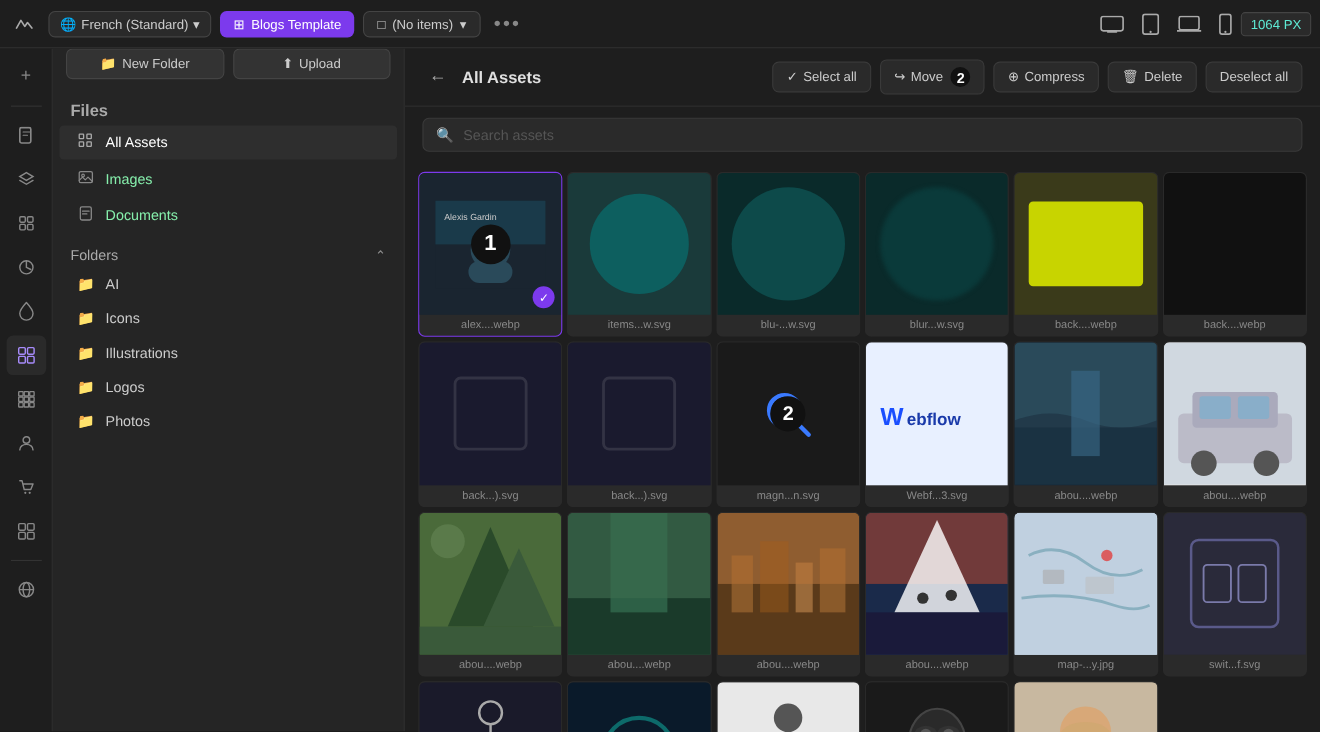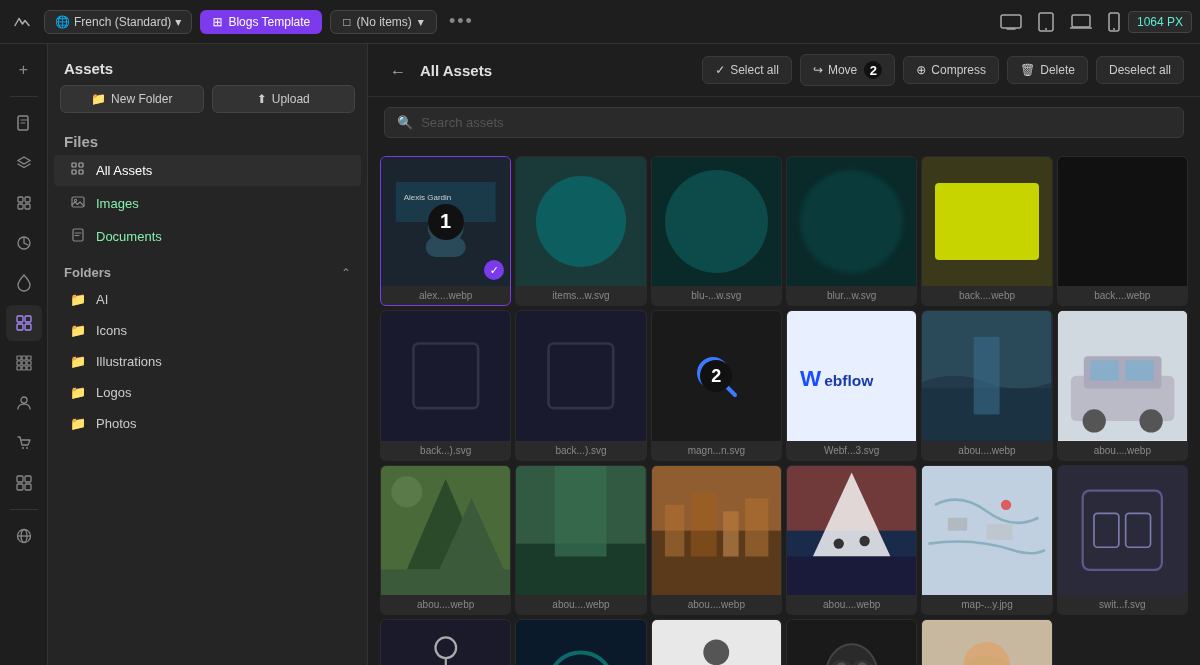--- a/index.html
+++ b/index.html
@@ -129,21 +129,21 @@
       cursor: pointer; border-radius: 4px; margin: 1px 6px;
     }
     .nav-item.active { background: #2e2e2e; color: #fff; }
     .nav-item-icon { font-size: 14px; color: #888; width: 16px; text-align: center; }
 
     .folders-header {
       display: flex; align-items: center; justify-content: space-between;
       padding: 12px 16px 4px;
     }
     .folders-title {
-      font-size: 13px; font-weight: 700; color: #aaa;
+      font-size: 13px; font-weight: 400; color: #aaa;
     }
     .folders-toggle { color: #888; font-size: 12px; cursor: pointer; }
 
     .folder-item {
       display: flex; align-items: center; gap: 10px;
       padding: 7px 16px; font-size: 13px; color: #ccc;
       cursor: pointer; margin: 1px 6px; border-radius: 4px;
     }
     .folder-icon { font-size: 13px; color: #888; width: 16px; }
 
@@ -438,21 +438,20 @@
     <div class="icon-sidebar-btn">
       <svg width="16" height="16" viewBox="0 0 16 16" fill="none">
           <circle cx="8" cy="8" r="6.5" stroke="#888" stroke-width="1.3"></circle>
           <ellipse cx="8" cy="8" rx="3" ry="6.5" stroke="#888" stroke-width="1.3"></ellipse>
           <path d="M1.5 8h13" stroke="#888" stroke-width="1.3"></path>
         </svg>
     </div>
   </div>
 
   <div class="file-panel">
-    <div class="file-panel-header">Assets</div>
     <div class="file-panel-actions">
       <div class="file-panel-btn">
         <span>📁</span>
         <span>New Folder</span>
       </div>
       <div class="file-panel-btn">
         <span>⬆</span>
         <span>Upload</span>
       </div>
     </div>

